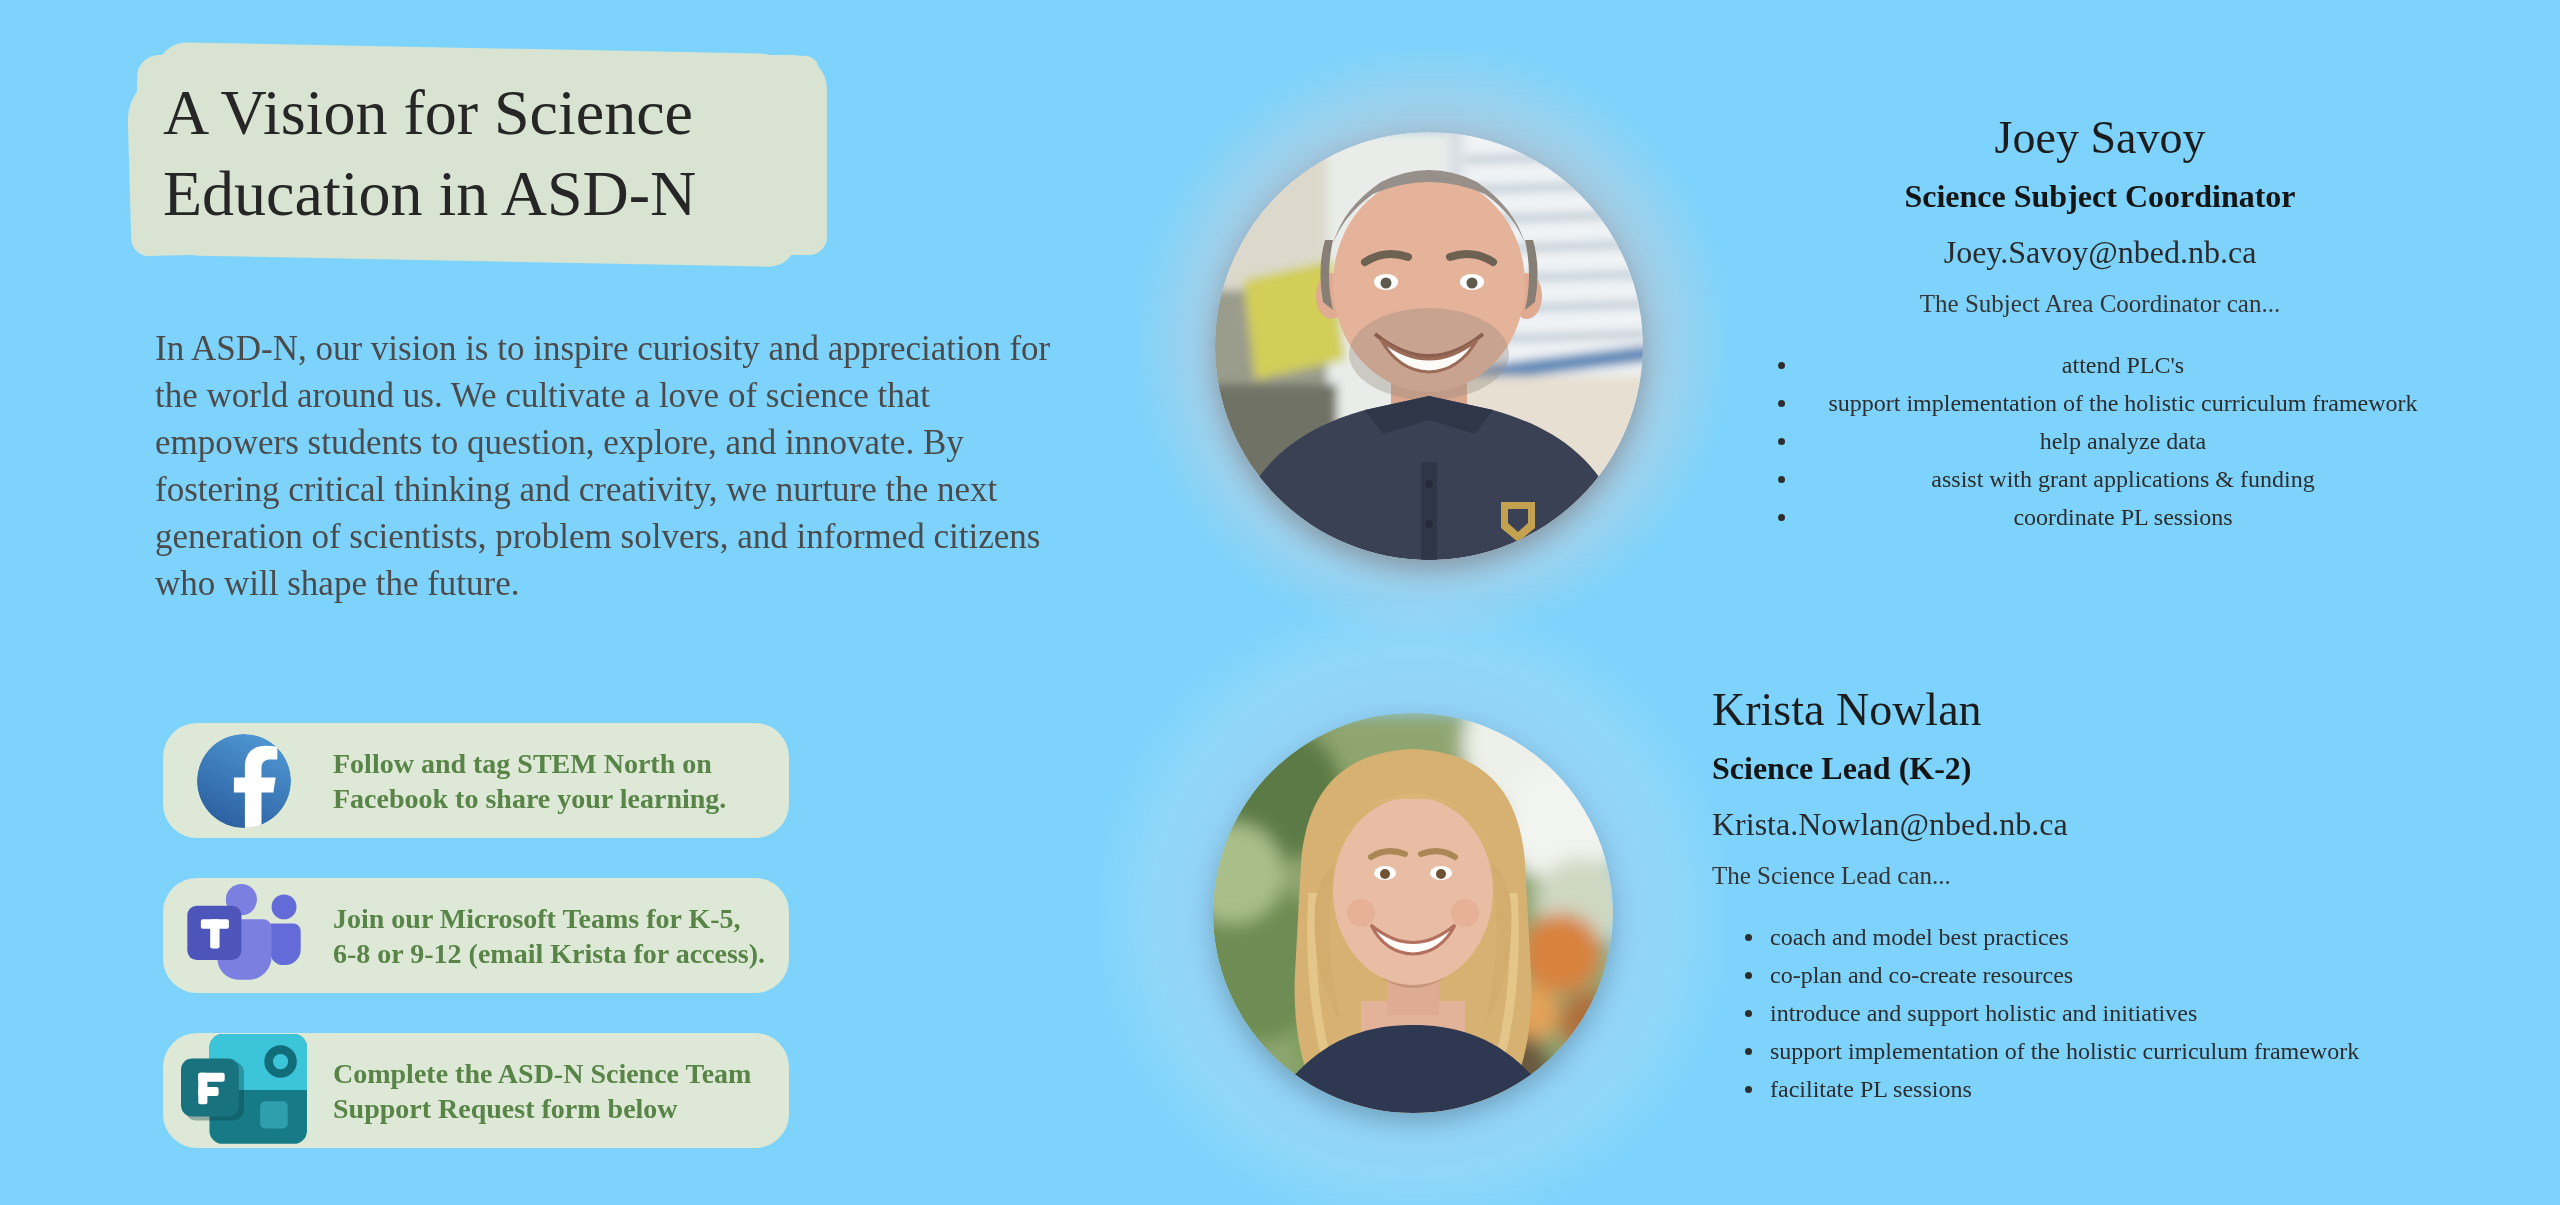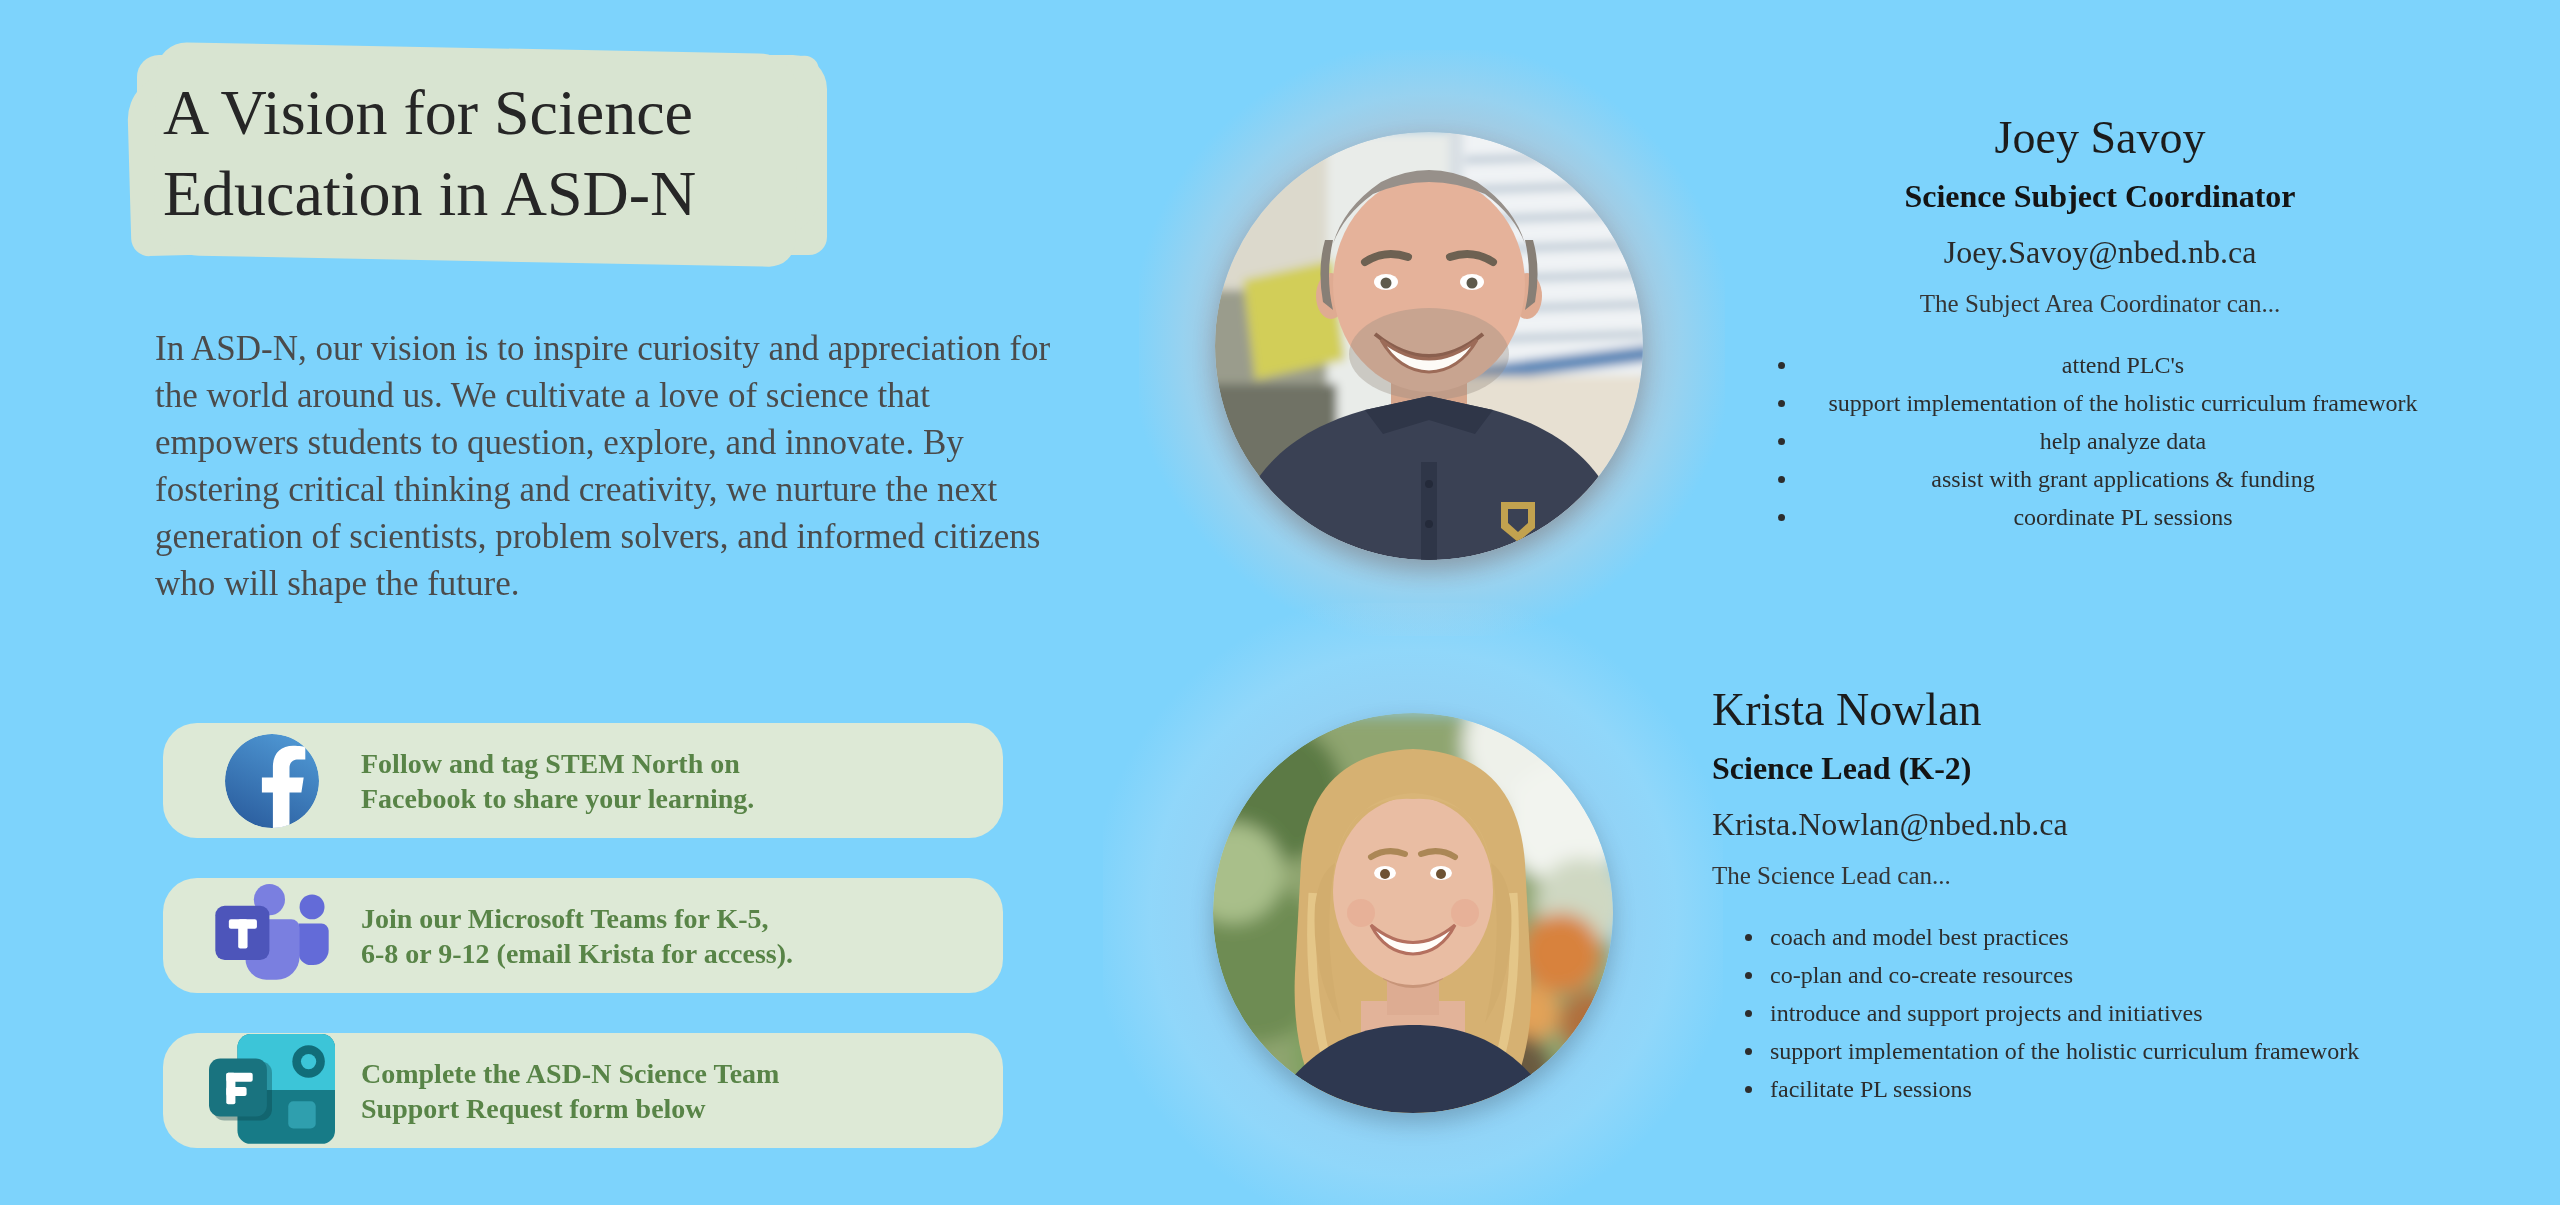--- a/index.html
+++ b/index.html
@@ -31,24 +31,24 @@
     font-size:64px;line-height:81px;color:#262626;
     letter-spacing:0;z-index:2;white-space:nowrap;
   }
   
   .vision{
     position:absolute;left:155px;top:290px;width:910px;
     font-size:35px;line-height:47px;color:#4b4b4b;
   }
   
   .pill{
-    position:absolute;left:163px;width:840px;height:115px;
+    position:absolute;left:163px;width:626px;height:115px;
     background:#dde9d6;border-radius:34px;
     display:flex;align-items:center;
-    padding-left:44px;box-sizing:border-box;
+    padding-left:16px;box-sizing:border-box;
     text-decoration:none;cursor:pointer;
   }
   .pill-1{top:723px}.pill-2{top:878px}.pill-3{top:1033px}
   .pill .icon-box{width:130px;display:flex;justify-content:center;align-items:center;flex:0 0 130px;}
   .pill .label{
     margin-left:24px;font-size:28px;line-height:35px;font-weight:700;color:#588447;
   }
   
   .glow{position:absolute;pointer-events:none;}
   .glow-joey{
@@ -286,19 +286,19 @@
   </div>
 
   <div class="profile-text profile-krista">
     <h2 class="p-name">Krista Nowlan</h2>
     <p class="p-role">Science Lead (K-2)</p>
     <p class="p-email">Krista.Nowlan@nbed.nb.ca</p>
     <p class="p-intro">The Science Lead can...</p>
     <ul class="duties">
       <li>coach and model best practices</li>
       <li>co-plan and co-create resources</li>
-      <li>introduce and support projects and initiatives</li>
+      <li>introduce and support holistic and initiatives</li>
       <li>support implementation of the holistic curriculum framework</li>
       <li>facilitate PL sessions</li>
     </ul>
   </div>
 
 </div>
 
 </body></html>

